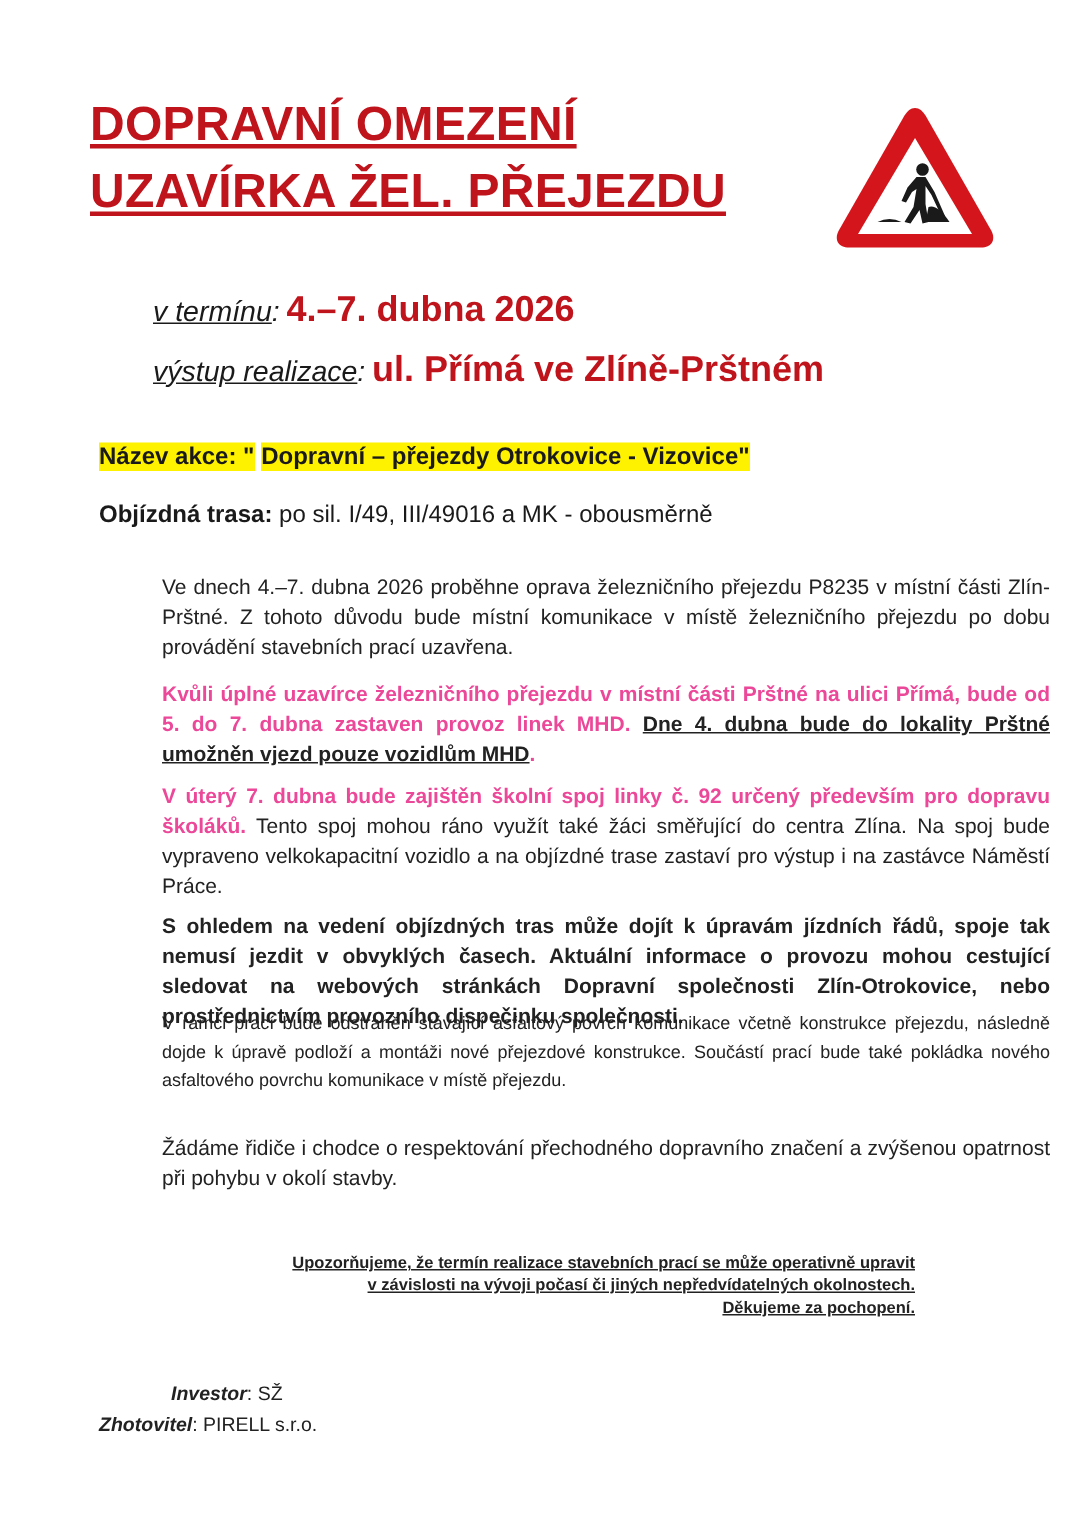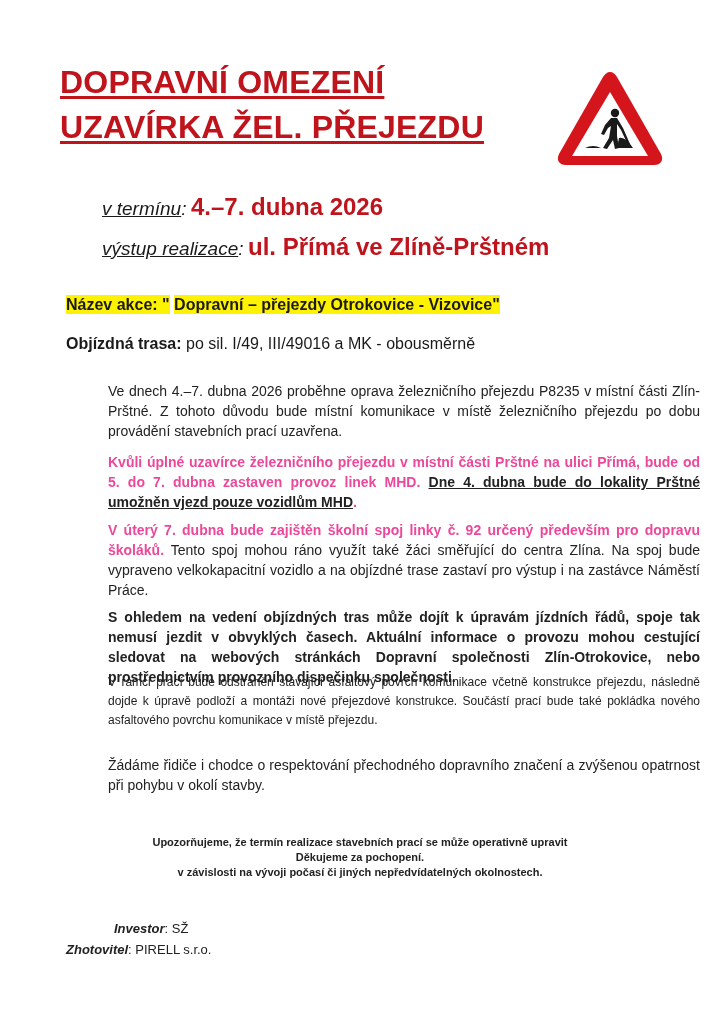--- a/index.html
+++ b/index.html
@@ -30,22 +30,22 @@
       text-align: justify; color: #222; margin-left: 42px; }
     .para b { font-weight: bold; color: #ec4899; }
     .para .u { text-decoration: underline; font-weight: bold; }
     .p1 { top: 381px; }
     .p2 { top: 452px; }
     .p3 { top: 520px; }
     .p4 { top: 607px; font-weight: bold; }
     .p5 { top: 673px; font-size: 12px; line-height: 19px; }
     .p6 { top: 755px; }
 
-    .notice { position: absolute; left: 110px; width: 500px; top: 835px; text-align: center;
-      font-size: 11px; line-height: 15px; font-weight: bold; color: #222; }
+    .notice { position: absolute; left: 110px; width: 500px; top: 835px; text-align: right;
+      font-size: 11px; line-height: 15px; font-weight: bold; text-decoration: underline; color: #222; }
 
     .footer-line { position: absolute; left: 66px; font-size: 13px; white-space: nowrap; color: #222; }
     .footer-line i { font-weight: bold; font-style: italic; }
     .f1 { top: 921px; margin-left: 48px; }
     .f2 { top: 942px; }
   </style>
 </head>
 <body>
 
 <div class="page">
@@ -98,22 +98,22 @@
   </div>
 
   <div class="para p4">S ohledem na vedení objízdných tras může dojít k úpravám jízdních řádů, spoje tak nemusí jezdit v obvyklých časech. Aktuální informace o provozu mohou cestující sledovat na webových stránkách Dopravní společnosti Zlín-Otrokovice, nebo prostřednictvím provozního dispečinku společnosti.</div>
 
   <div class="para p5">V rámci prací bude odstraněn stávající asfaltový povrch komunikace včetně konstrukce přejezdu, následně dojde k úpravě podloží a montáži nové přejezdové konstrukce. Součástí prací bude také pokládka nového asfaltového povrchu komunikace v místě přejezdu.</div>
 
   <div class="para p6">Žádáme řidiče i chodce o respektování přechodného dopravního značení a zvýšenou opatrnost při pohybu v okolí stavby.</div>
 
   <div class="notice">
     <div>Upozorňujeme, že termín realizace stavebních prací se může operativně upravit</div>
+    <div>v závislosti na vývoji počasí či jiných nepředvídatelných okolnostech.</div>
     <div>Děkujeme za pochopení.</div>
-    <div>v závislosti na vývoji počasí či jiných nepředvídatelných okolnostech.</div>
   </div>
 
   <div class="footer-line f1">
     <i>Investor</i><span>: SŽ</span>
   </div>
   <div class="footer-line f2">
     <i>Zhotovitel</i><span>: PIRELL s.r.o.</span>
   </div>
 
 </div>

